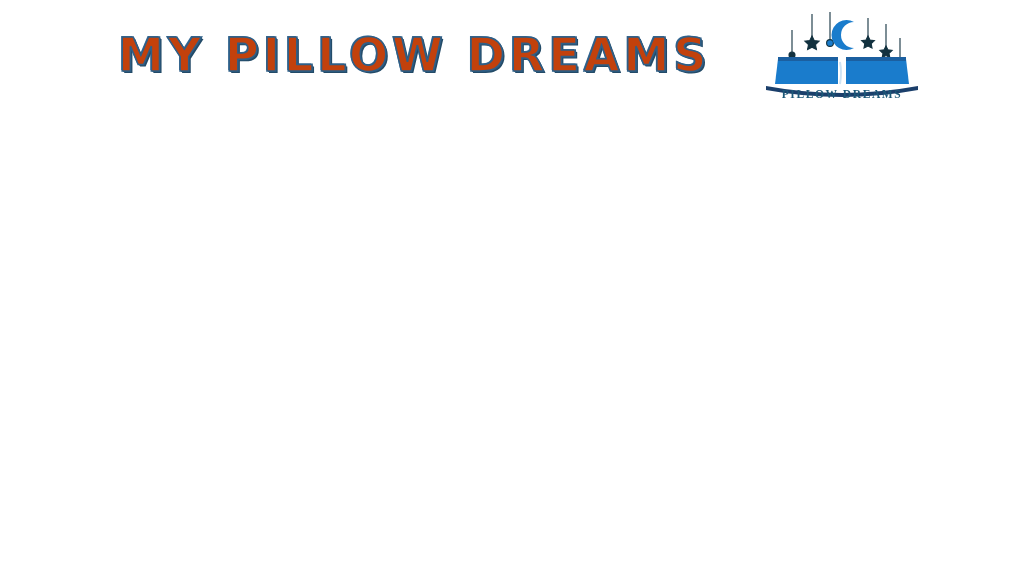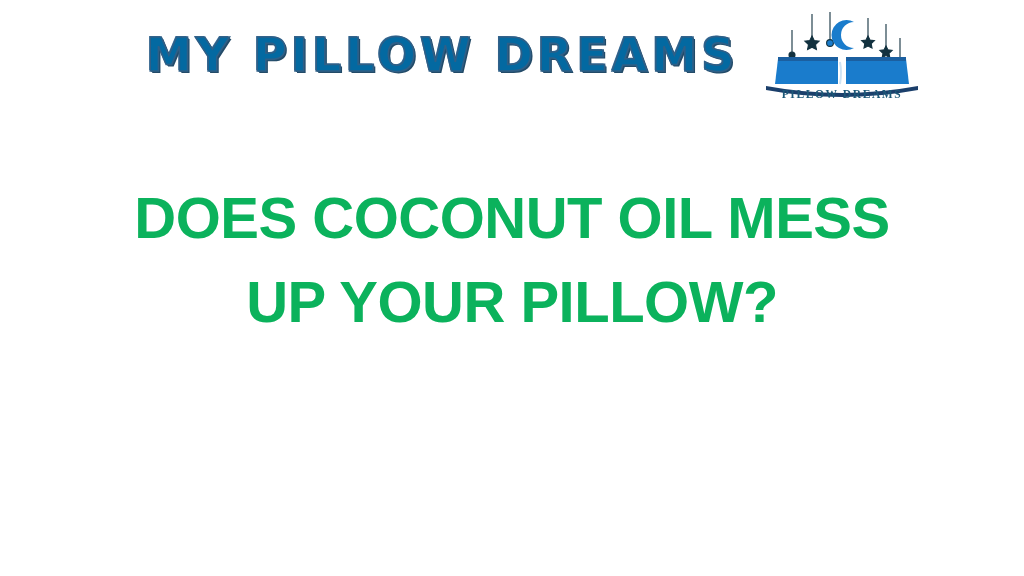--- a/index.html
+++ b/index.html
@@ -29,29 +29,28 @@
     height: 125px;
   }
   .brand-title {
     position: absolute;
     left: 118px;
     top: 26px;
     font-family: "DejaVu Sans", sans-serif;
     font-size: 46px;
     font-weight: bold;
     letter-spacing: 4px;
-    color: #0369a1;
+    color: #c2410c;
     white-space: nowrap;
     -webkit-text-stroke: 1.6px #2f5f87;
     text-shadow:
        1px 1px 0 #27506f,
        2px 2px 0 #234b68,
       -1px -1px 0 #3f739e;
     line-height: 58px;
-    margin-left: 28px;
   }
 
   
   .logo {
     position: absolute;
     left: 762px;
     top: 4px;
     width: 160px;
     height: 112px;
   }
@@ -149,20 +148,16 @@
 
         <g>
           <path d="M4 82 Q80 96 156 82 L156 86 Q80 100 4 86 Z" fill="#1b3f6b"></path>
         </g>
       </svg>
 
       <div class="logo-word">PILLOW DREAMS</div>
     </div>
   </div>
 
-  <div class="headline">
-    <span class="ln">DOES COCONUT OIL MESS</span>
-    <span class="ln">UP YOUR PILLOW?</span>
-  </div>
 
   <div class="canvas-body"></div>
 
 </div>
 
 </body></html>

